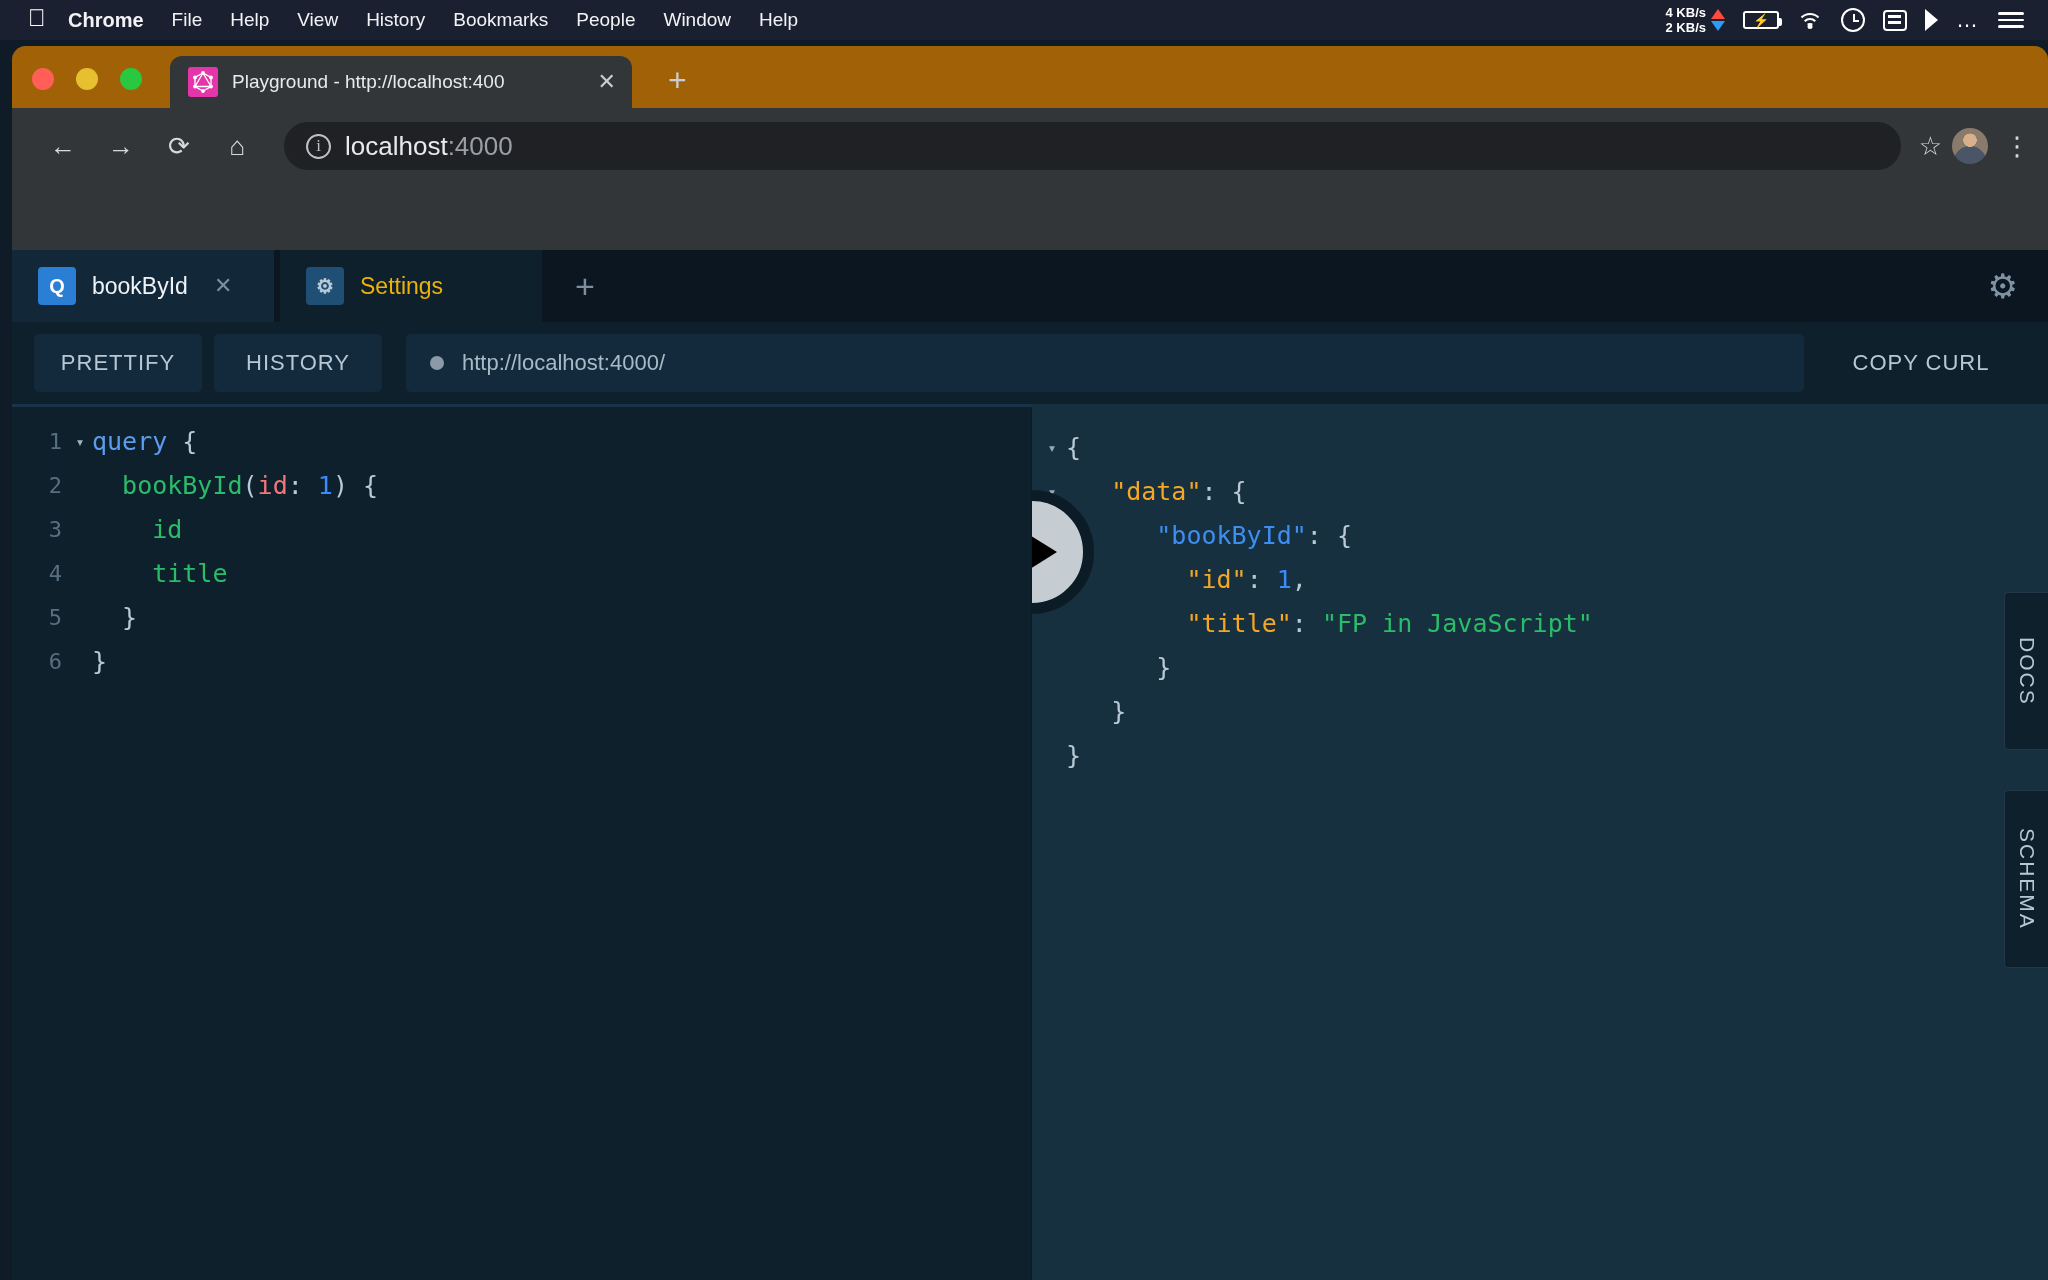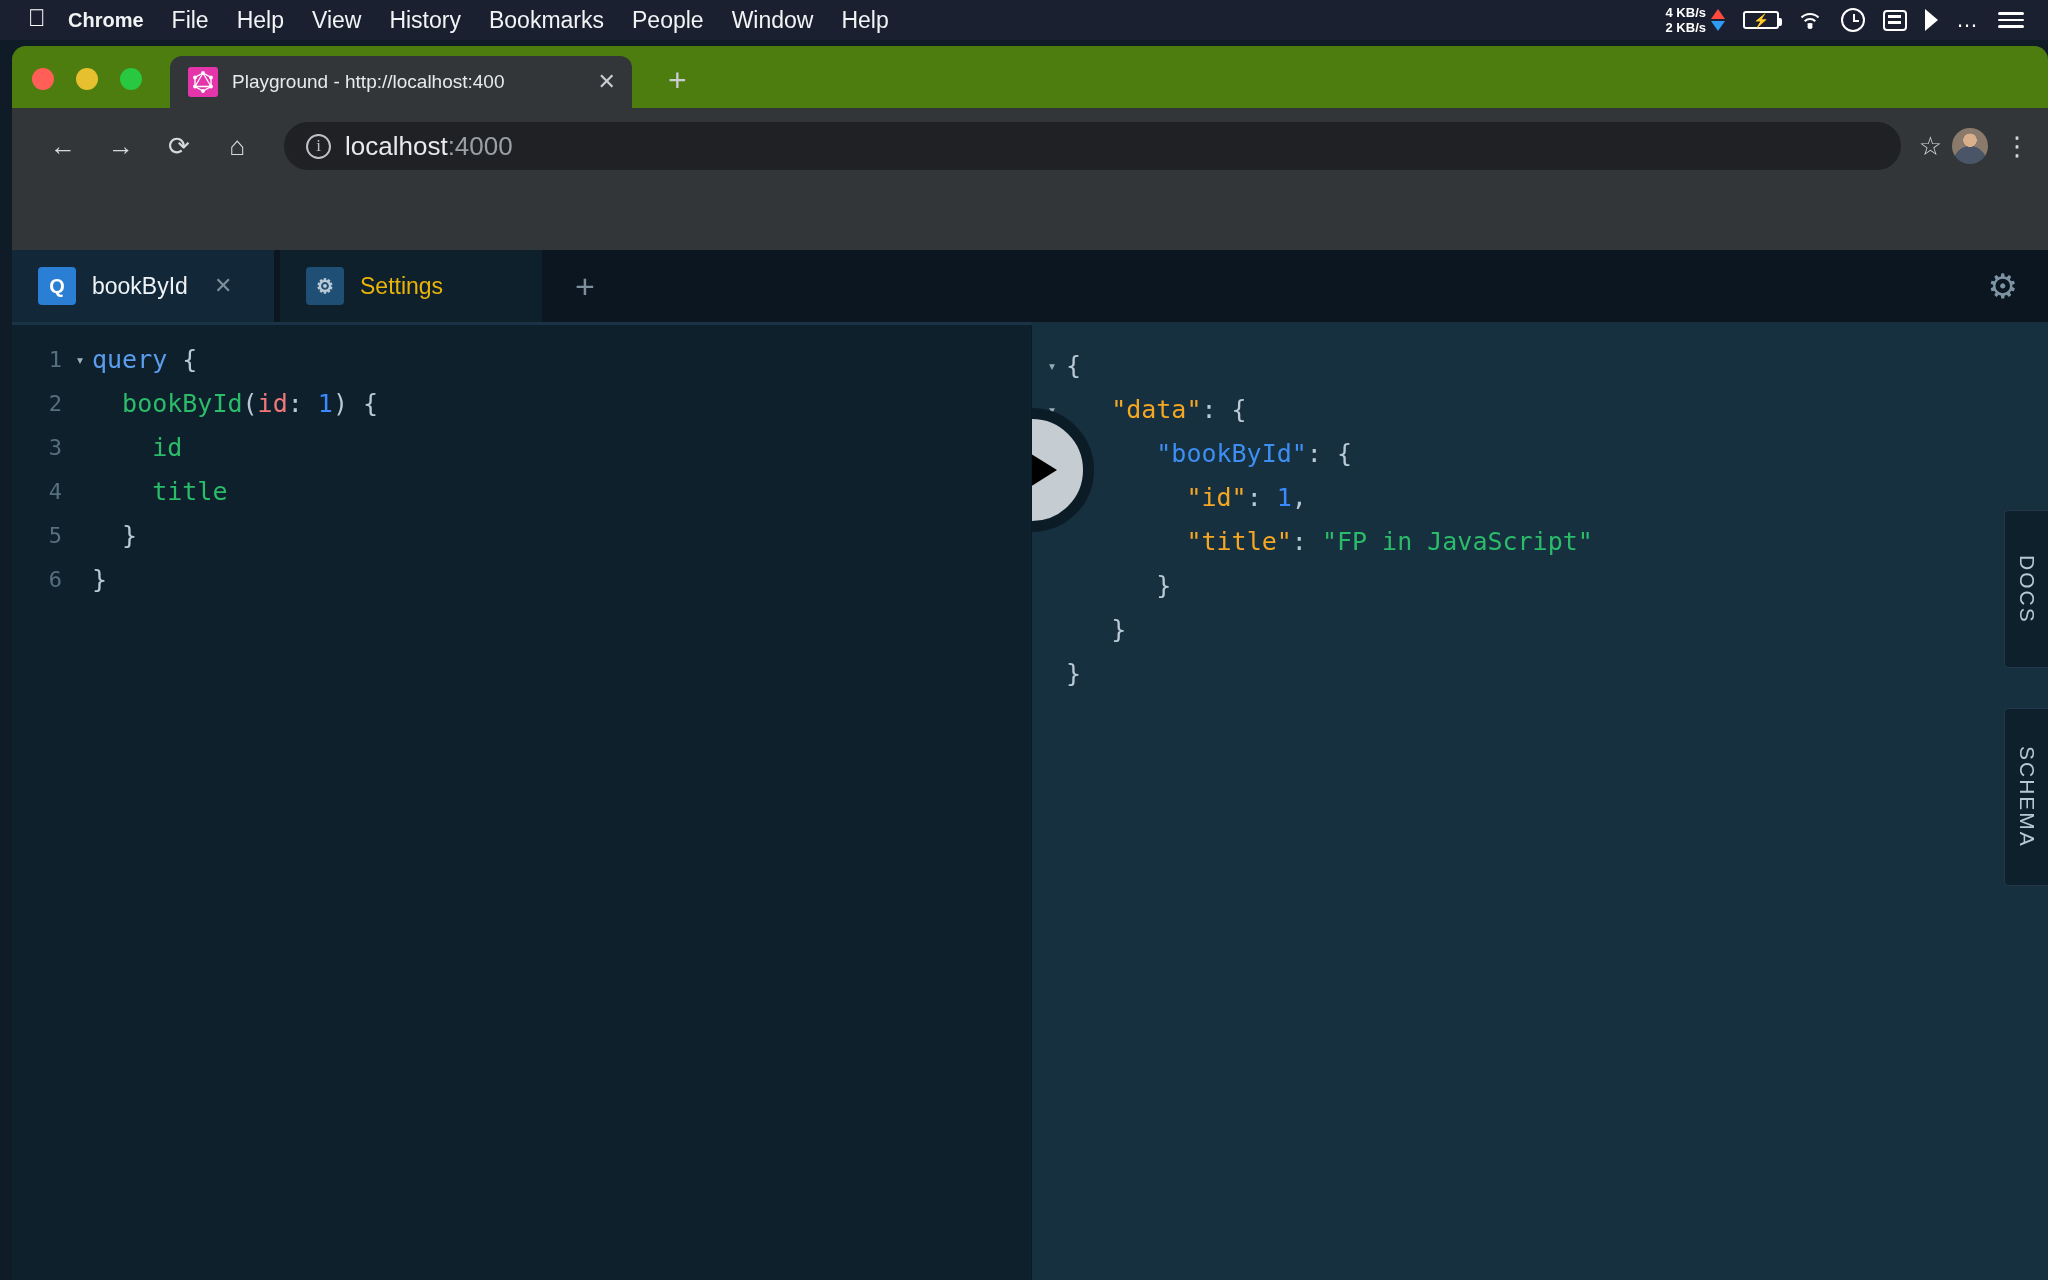--- a/index.html
+++ b/index.html
@@ -19,21 +19,21 @@
     color:#ffffff;
     position:relative;
   }
   .apple-logo{
     font-size:24px; line-height:1;
     margin:0 22px 0 14px;
     color:#fff;
     position:relative; top:-2px;
   }
   .menu-item{
-    font-size:23px;
+    font-size:19px;
     margin-right:28px;
     color:#f2f3f5;
     white-space:nowrap;
   }
   .menu-item.bold{ font-weight:bold; font-size:20px; }
   .menubar-right{
     margin-left:auto;
     display:flex; align-items:center; gap:18px;
     padding-right:10px;
   }
@@ -84,21 +84,21 @@
   .chrome-win{
     position:absolute; left:12px; top:46px; right:0;
     width:2036px;
     height:1234px;
     background:#323639;
     border-top-left-radius:14px;
     border-top-right-radius:14px;
     overflow:hidden;
   }
   .tabstrip{
-    height:62px; background:#4d7c0f;
+    height:62px; background:#a16207;
     display:flex; align-items:flex-end;
     padding-left:18px;
     position:relative;
   }
   .traffic{
     position:absolute; left:20px; top:22px;
     display:flex; gap:22px;
   }
   .dot{ width:22px;height:22px;border-radius:50%; }
   .dot.r{ background:#ff5f57; }
@@ -411,20 +411,29 @@
         <span class="x">✕</span>
       </div>
       <div class="pg-tab inactive">
         <span class="badge s">⚙</span>
         <span class="label">Settings</span>
       </div>
       <div class="pg-newtab">+</div>
       <div class="pg-gear">⚙</div>
     </div>
 
+    <div class="pg-toolbar">
+      <div class="tb-btn">PRETTIFY</div>
+      <div class="tb-btn">HISTORY</div>
+      <div class="tb-url">
+        <span class="dotgray"></span>
+        <span class="txt">http://localhost:4000/</span>
+      </div>
+      <div class="tb-copy">COPY CURL</div>
+    </div>
 
     <div class="pg-body">
       <div class="editor-pane">
         <div class="editor-topline"></div>
         <div id="editor-lines">
             <div class="code-line"><span class="ln">1</span><span class="fold">▾</span><span><span class="k-query">query</span><span class="k-punc"> {</span></span></div>
             <div class="code-line"><span class="ln">2</span><span class="fold"></span><span><span class="k-punc">  </span><span class="k-field">bookById</span><span class="k-punc">(</span><span class="k-arg">id</span><span class="k-punc">: </span><span class="k-num">1</span><span class="k-punc">) {</span></span></div>
             <div class="code-line"><span class="ln">3</span><span class="fold"></span><span><span class="k-punc">    </span><span class="k-field">id</span></span></div>
             <div class="code-line"><span class="ln">4</span><span class="fold"></span><span><span class="k-punc">    </span><span class="k-field">title</span></span></div>
             <div class="code-line"><span class="ln">5</span><span class="fold"></span><span><span class="k-punc">  }</span></span></div>

